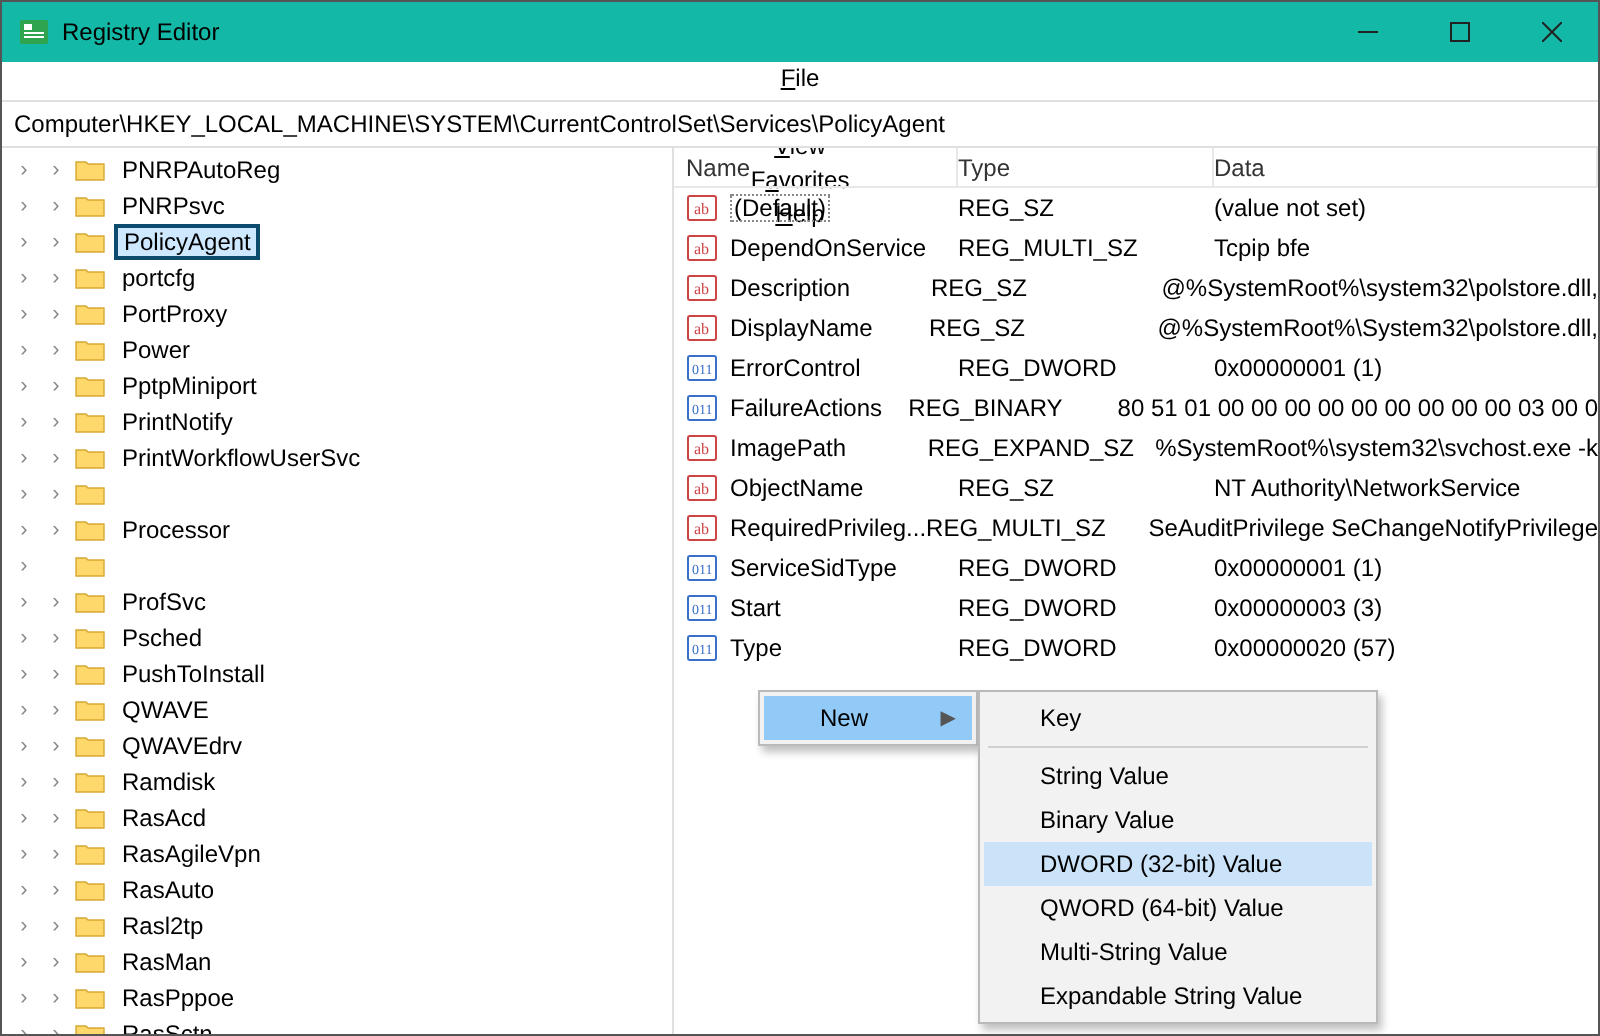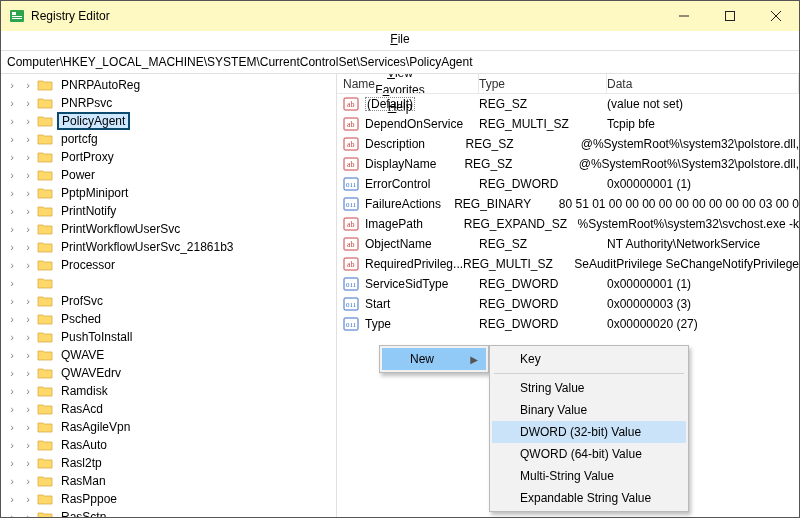--- a/index.html
+++ b/index.html
@@ -13,21 +13,21 @@
     border: 1px solid #555;
     display: flex;
     flex-direction: column;
   }
   
   .titlebar {
     height: 30px;
     display: flex;
     align-items: center;
     padding: 0 0 0 8px;
-    background: #fef9c3;
+    background: #14b8a6;
   }
   .titlebar-icon { width: 16px; height: 16px; margin-right: 6px; }
   .titlebar-title { flex: 1; font-size: 12px; }
   .wbtn {
     width: 46px; height: 30px;
     display: flex; align-items: center; justify-content: center;
     font-family: inherit; font-size: 13px;
   }
   
   .menubar {
@@ -273,21 +273,20 @@
         <span class="tree-label">PrintWorkflowUserSvc</span>
       </div>
       <div class="tree-row">
         <span class="tw">›</span>
         <span class="tw l2">›</span>
         <span class="folder">
           <svg width="16" height="14" viewBox="0 0 16 14">
             <path d="M1 3 L1 12 L15 12 L15 4 L7 4 L6 3 Z" fill="#ffd86b" stroke="#d6a832" stroke-width="0.7"></path>
           </svg>
         </span>
-        <span class="tree-label">PrintWorkflowUserSvc_21861b3</span>
       </div>
       <div class="tree-row">
         <span class="tw">›</span>
         <span class="tw l2">›</span>
         <span class="folder">
           <svg width="16" height="14" viewBox="0 0 16 14">
             <path d="M1 3 L1 12 L15 12 L15 4 L7 4 L6 3 Z" fill="#ffd86b" stroke="#d6a832" stroke-width="0.7"></path>
           </svg>
         </span>
         <span class="tree-label">Processor</span>
@@ -564,21 +563,21 @@
         </div>
         <div class="list-row">
           <div class="col-name">
             <span class="vicon"><svg width="16" height="16" viewBox="0 0 16 16">
                 <rect x="1" y="2" width="14" height="12" rx="1" fill="#fff" stroke="#3a6fc9"></rect>
                 <text x="3" y="11" font-size="7" fill="#3a6fc9" font-family="Segoe UI">011</text>
               </svg></span>
             <span class="vname ">Type</span>
           </div>
           <div class="col-type">REG_DWORD</div>
-          <div class="col-data">0x00000020 (27)</div>
+          <div class="col-data">0x00000020 (57)</div>
         </div>
       </div>
 
     <div class="ctx" style="left:42px; top:271px; width:110px;">
       <div class="ctx-row menuhi">
         <span>New</span>
         <span class="ctx-arrow">▶</span>
       </div>
     </div>
 

